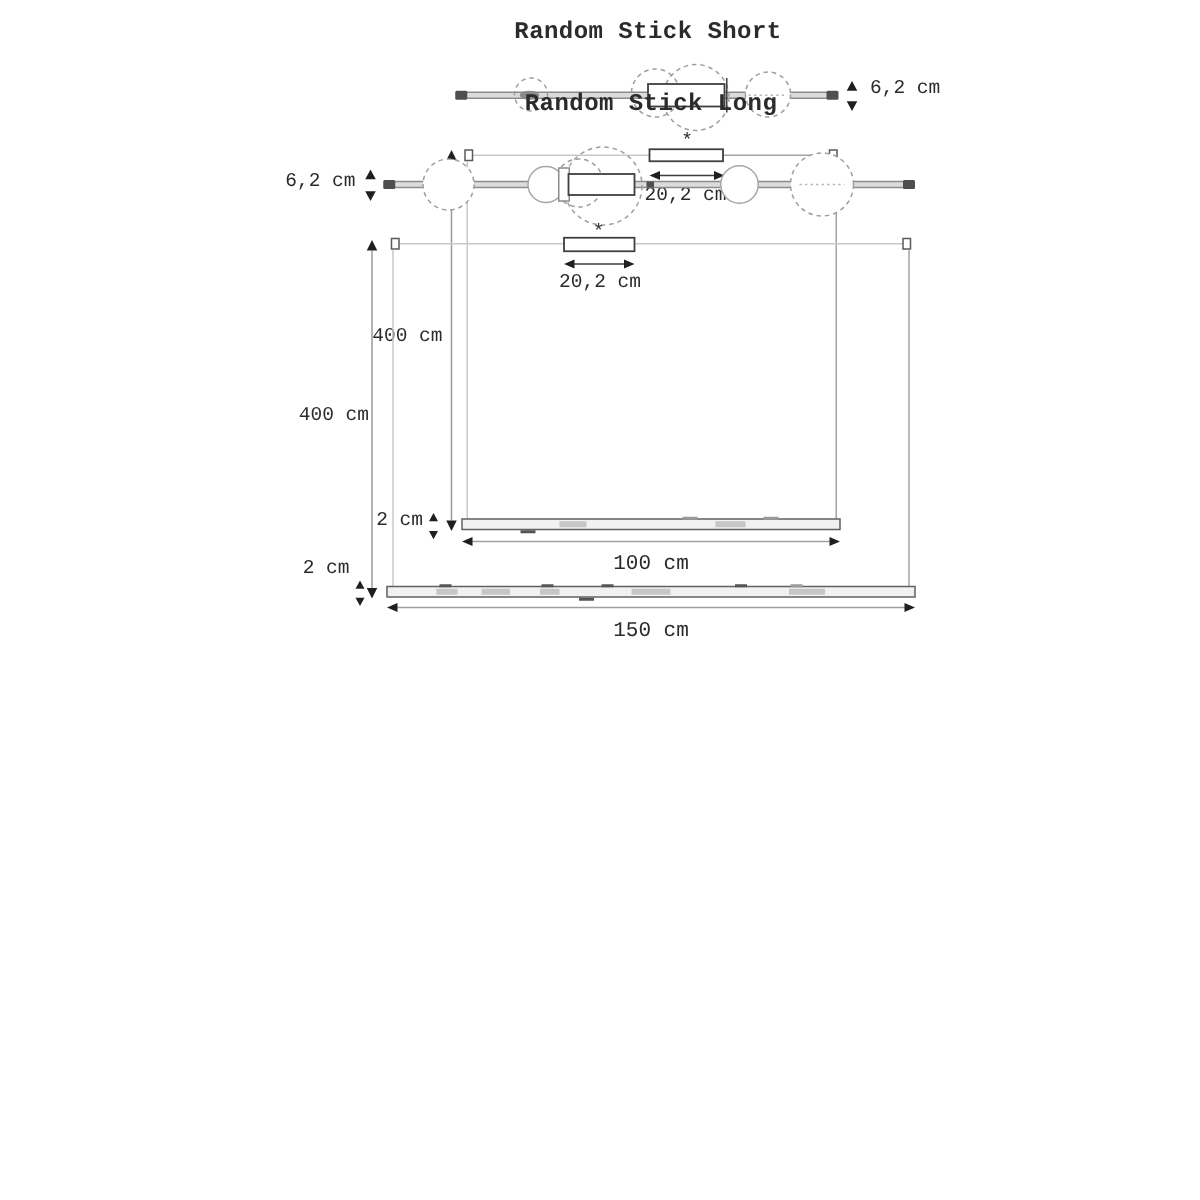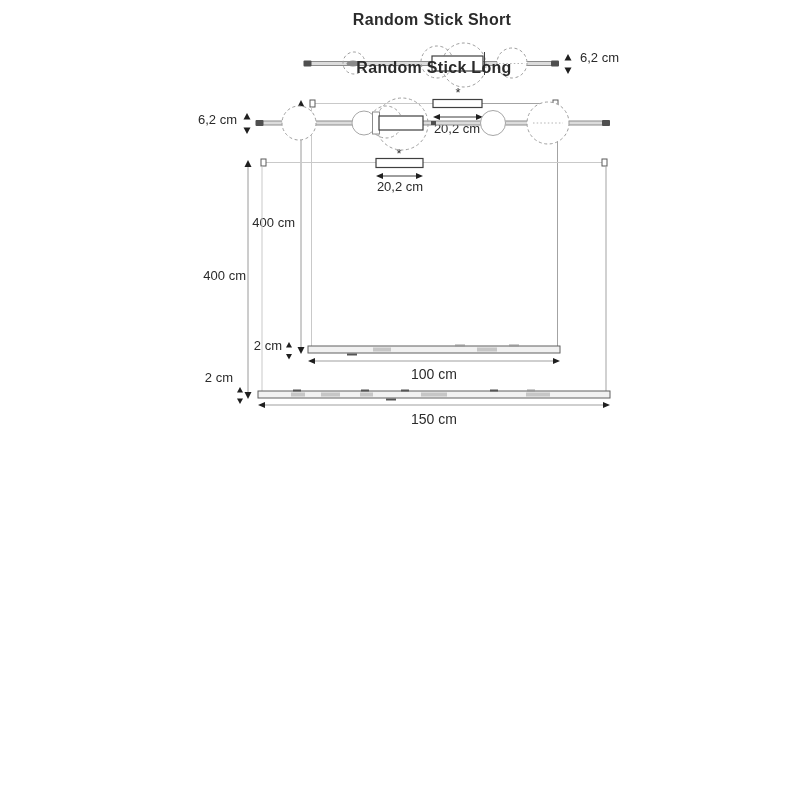--- a/index.html
+++ b/index.html
@@ -1,21 +1,21 @@
 <!DOCTYPE html>
 <html style="--background: #ffffff; --text: #2b2b2b; --dim-line: #3c3c3c; --construction-line: #c9c9c9; --rod-fill: #dcdcdc; --rod-stroke: #8c8c8c;"><head>
 <meta charset="utf-8">
 <style>
   :root{
     --background:#ffffff; --text:#2b2b2b; --dim-line:#3c3c3c;
     --construction-line:#c9c9c9; --rod-fill:#dcdcdc; --rod-stroke:#8c8c8c;
   }
   html,body{margin:0;padding:0;background:var(--background);}
   .canvas{position:relative;width:800px;height:800px;background:var(--background);
-          font-family:Liberation Sans, sans-serif;overflow:hidden;}
+          font-family:Liberation Mono, monospace;overflow:hidden;}
   .panel{position:absolute;left:0;width:800px;height:400px;}
   #panel-short{top:0;} #panel-long{top:400;margin-top:33px;}
   svg{display:block;}
   text{fill:var(--text);}
   .t-title{font-size:16px;font-weight:600;letter-spacing:.3px;}
   .t-dim{font-size:13px;}
   .t-len{font-size:14px;}
   .rod{fill:var(--rod-fill);stroke:var(--rod-stroke);stroke-width:1;}
   .cap{fill:#4f4f4f;}
   .joint{fill:#8a8a8a;}

